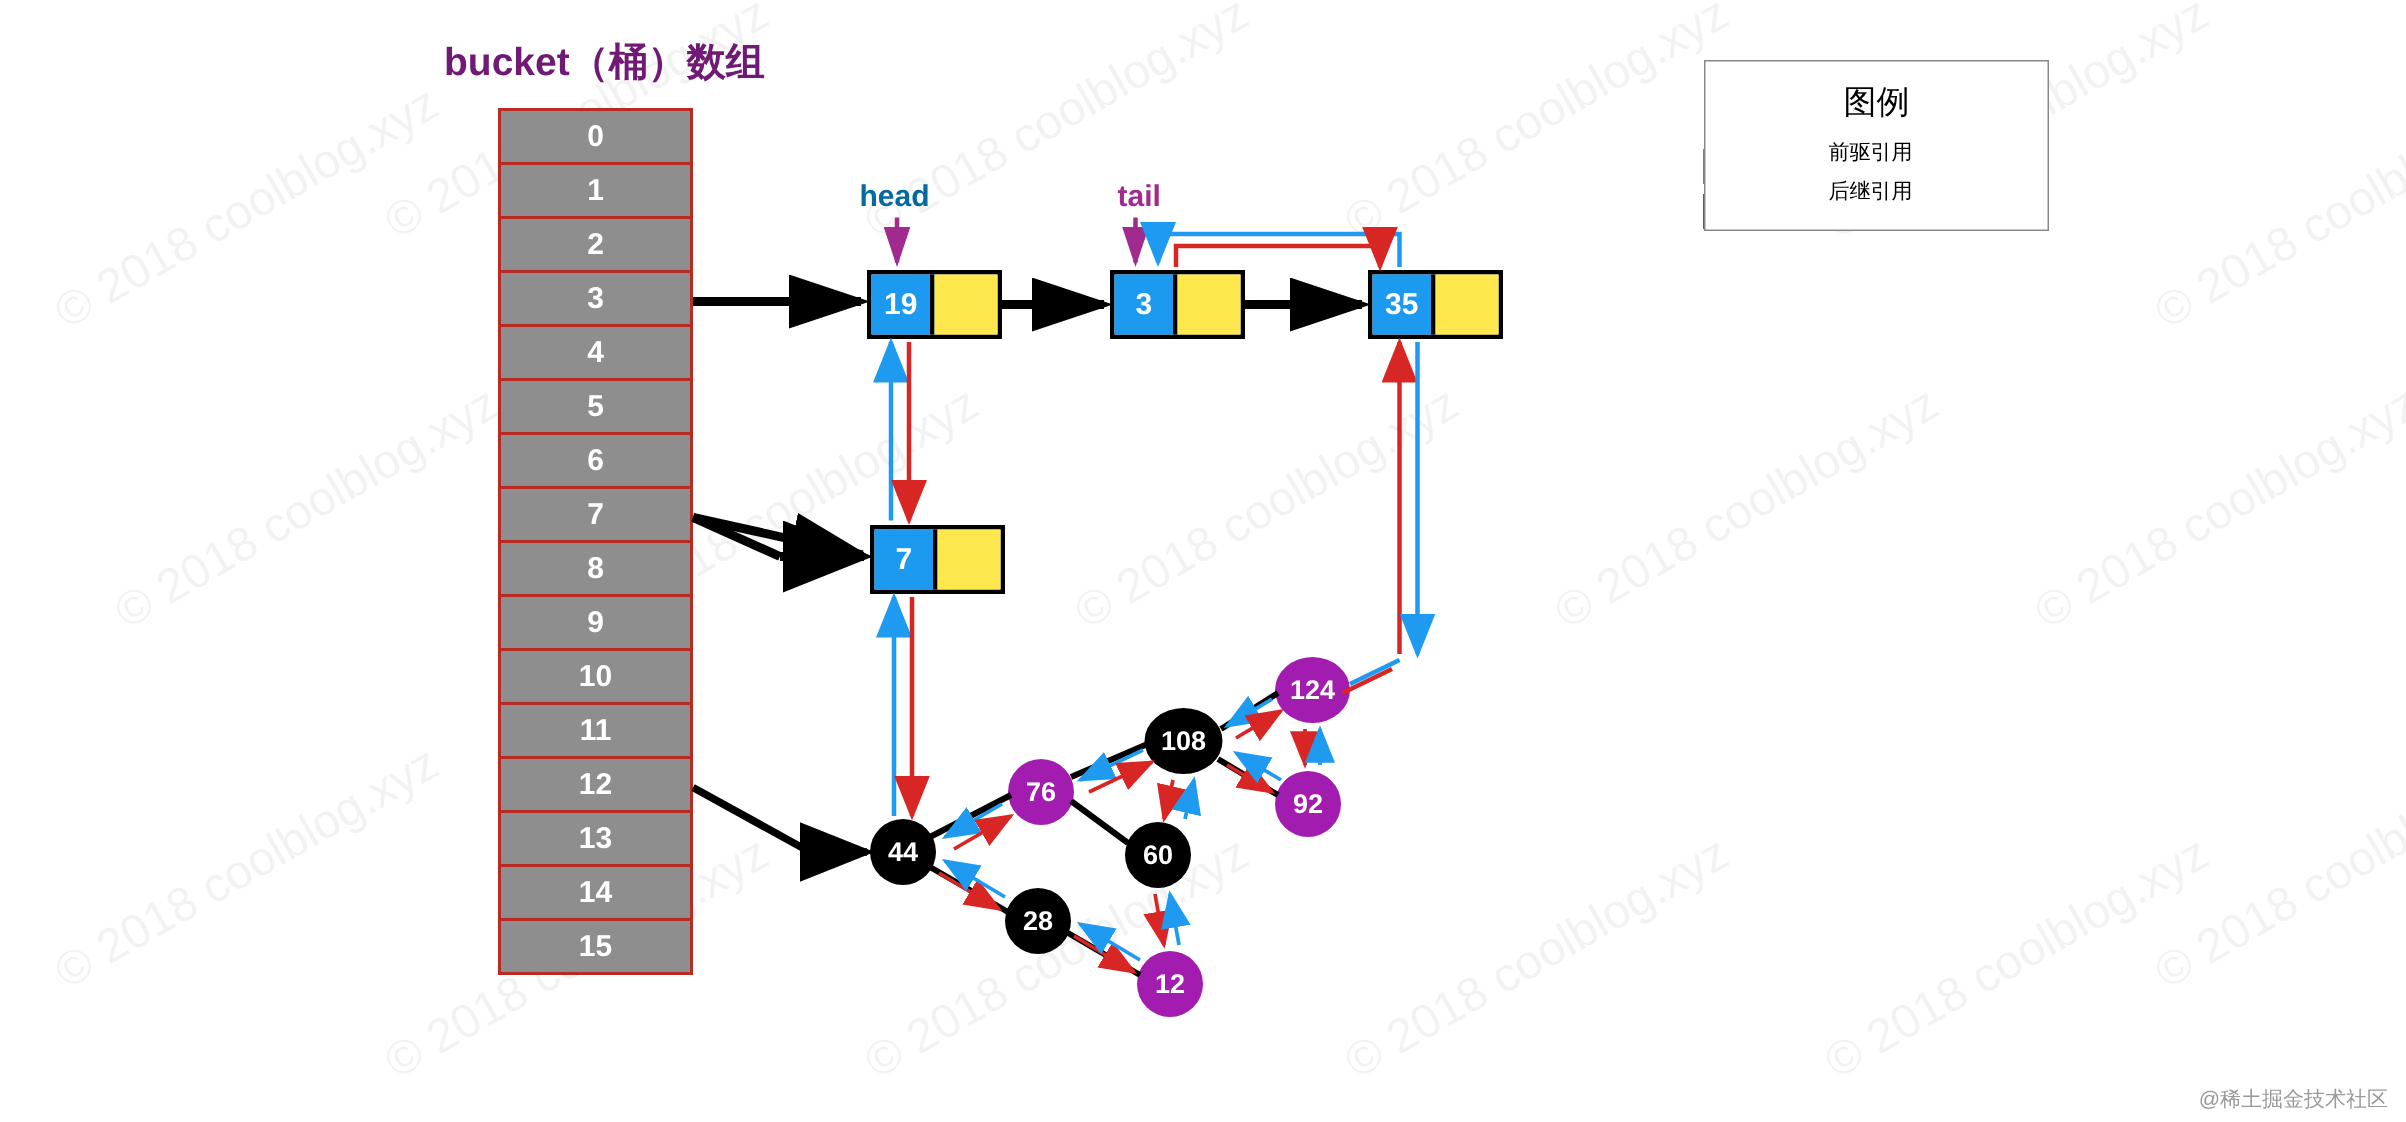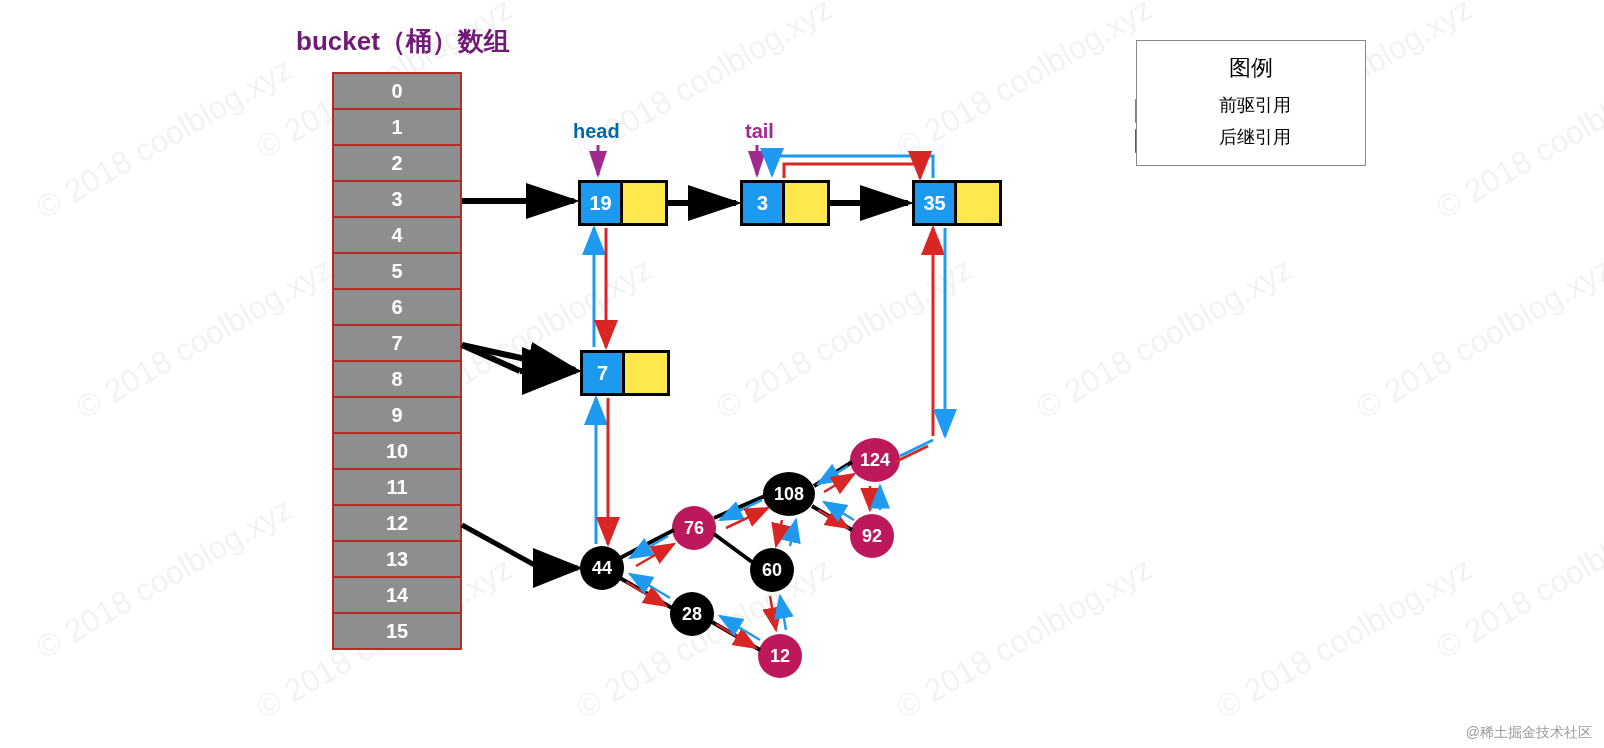--- a/index.html
+++ b/index.html
@@ -81,38 +81,38 @@
     height: 44px;
     border-radius: 50%;
     color: #fff;
     font-weight: 700;
     font-size: 18px;
     display: flex;
     align-items: center;
     justify-content: center;
   }
   .black { background: #000; }
-  .red { background: #be185d; }
+  .red { background: #a21caf; }
   .legend-box {
     position: absolute;
     border: 1px solid #888;
     padding: 12px 24px 16px 24px;
     background: #fff;
   }
   .legend-title {
     font-size: 22px;
     font-weight: 400;
     text-align: center;
     margin-bottom: 10px;
   }
   .legend-row {
     display: flex;
     align-items: flex-start;
     gap: 18px;
-    font-size: 18px;
+    font-size: 14px;
     margin-top: 8px;
   }
   .attribution {
     position: absolute;
     right: 12px;
     bottom: 6px;
     color: #9a9a9a;
     font-size: 14px;
   }
   svg.overlay {

